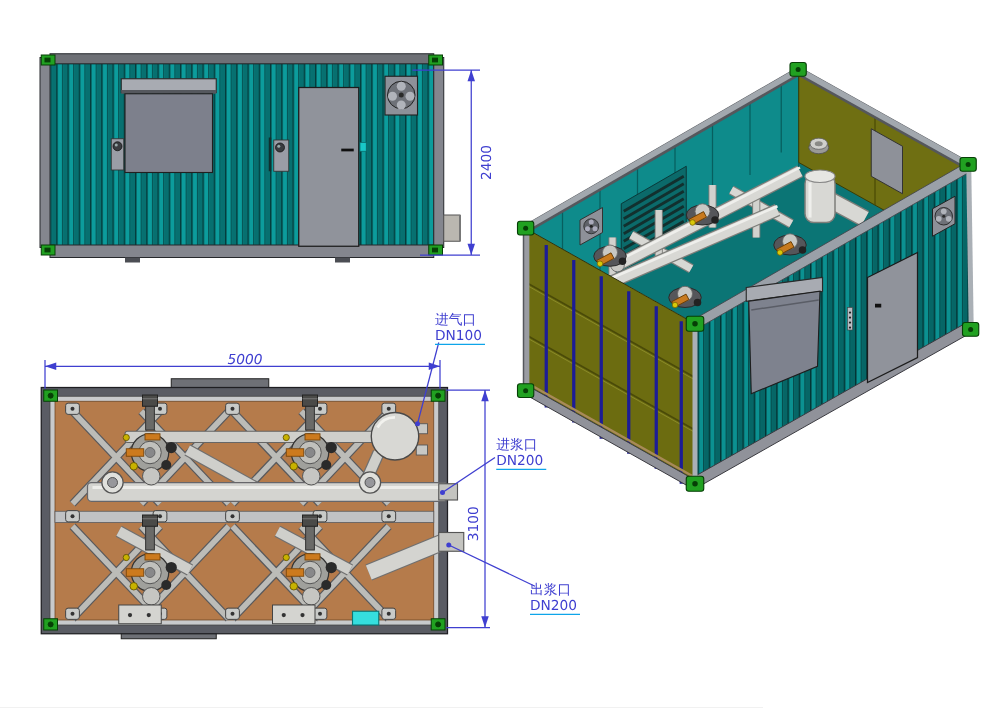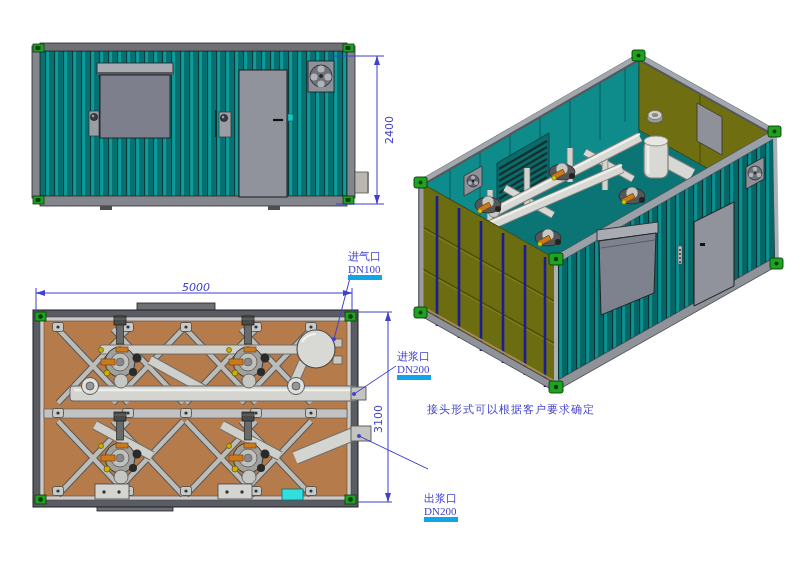--- a/index.html
+++ b/index.html
@@ -1,20 +1,20 @@
 <!DOCTYPE html>
 <html><head>
 <meta charset="utf-8">
 <style>
   html,body{margin:0;padding:0;background:#e8e8e8;}
   .canvas{position:relative;width:800px;height:566px;background:#ffffff;overflow:hidden;
           font-family:"DejaVu Sans","Liberation Sans",sans-serif;}
   .canvas svg{position:absolute;left:0;top:0;}
-  .anno{position:absolute;color:#3f3fd0;font-size:11px;line-height:1.15;white-space:nowrap;font-family:Liberation Serif, serif;}
-  .anno .dn{display:inline-block;border-bottom:5px solid #0ea5e9;padding:0 2px 0 0;}
+  .anno{position:absolute;color:#3f3fd0;font-size:11px;line-height:1.15;white-space:nowrap;}
+  .anno .dn{display:inline-block;border-bottom:1px solid #0ea5e9;padding:0 2px 0 0;}
   .dim{position:absolute;color:#3f3fd0;font-size:11px;text-align:center;}
   .dim-rot{transform:rotate(-90deg);}
   .note{position:absolute;color:#4343cd;font-size:11px;letter-spacing:1px;white-space:nowrap;}
 </style>
 </head>
 <body>
 
 <div class="canvas">
 
 <svg width="800" height="566" viewBox="0 0 800 566">
@@ -440,20 +440,19 @@
 <div class="anno" style="left:348px;top:250px;">
   <div>进气口</div>
   <div class="dn">DN100</div>
 </div>
 
 <div class="anno" style="left:397px;top:350px;">
   <div>进浆口</div>
   <div class="dn">DN200</div>
 </div>
 
-<div class="anno" style="left:424px;top:492px;">
+<div class="anno" style="left:424px;top:466px;">
   <div>出浆口</div>
   <div class="dn">DN200</div>
 </div>
 
-<div class="note" style="left:427px;top:402px;">接头形式可以根据客户要求确定</div>
 
 </div>
 
 </body></html>

